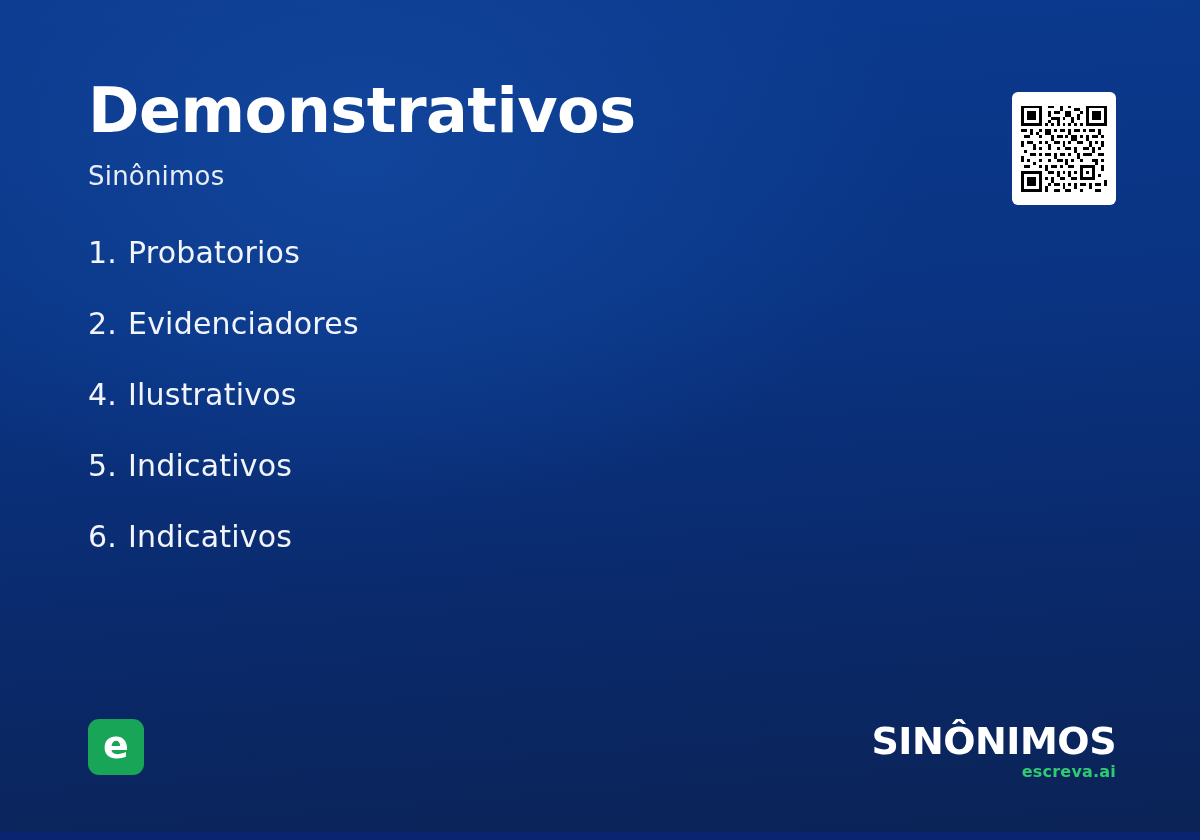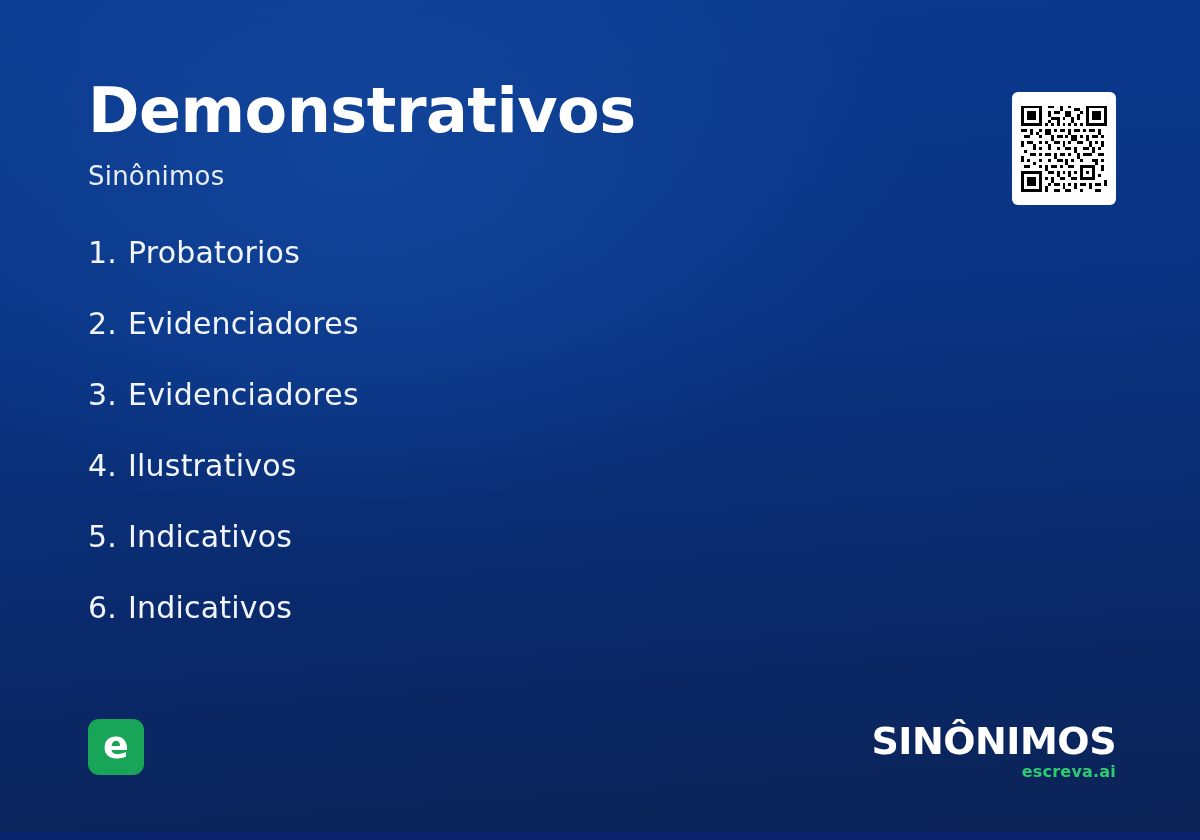--- a/index.html
+++ b/index.html
@@ -144,23 +144,20 @@
   <div class="content">
     <h1 class="title">Demonstrativos</h1>
     <p class="subtitle">Sinônimos</p>
 
     <ul class="syn-list">
       <li class="syn-item">
         <span class="num">1.</span><span>Probatorios</span>
       </li>
       <li class="syn-item">
         <span class="num">2.</span><span>Evidenciadores</span>
-      </li>
-      <li class="syn-item">
-        <span class="num">3.</span><span>Evidenciadores</span>
       </li>
       <li class="syn-item">
         <span class="num">4.</span><span>Ilustrativos</span>
       </li>
       <li class="syn-item">
         <span class="num">5.</span><span>Indicativos</span>
       </li>
       <li class="syn-item">
         <span class="num">6.</span><span>Indicativos</span>
       </li>

